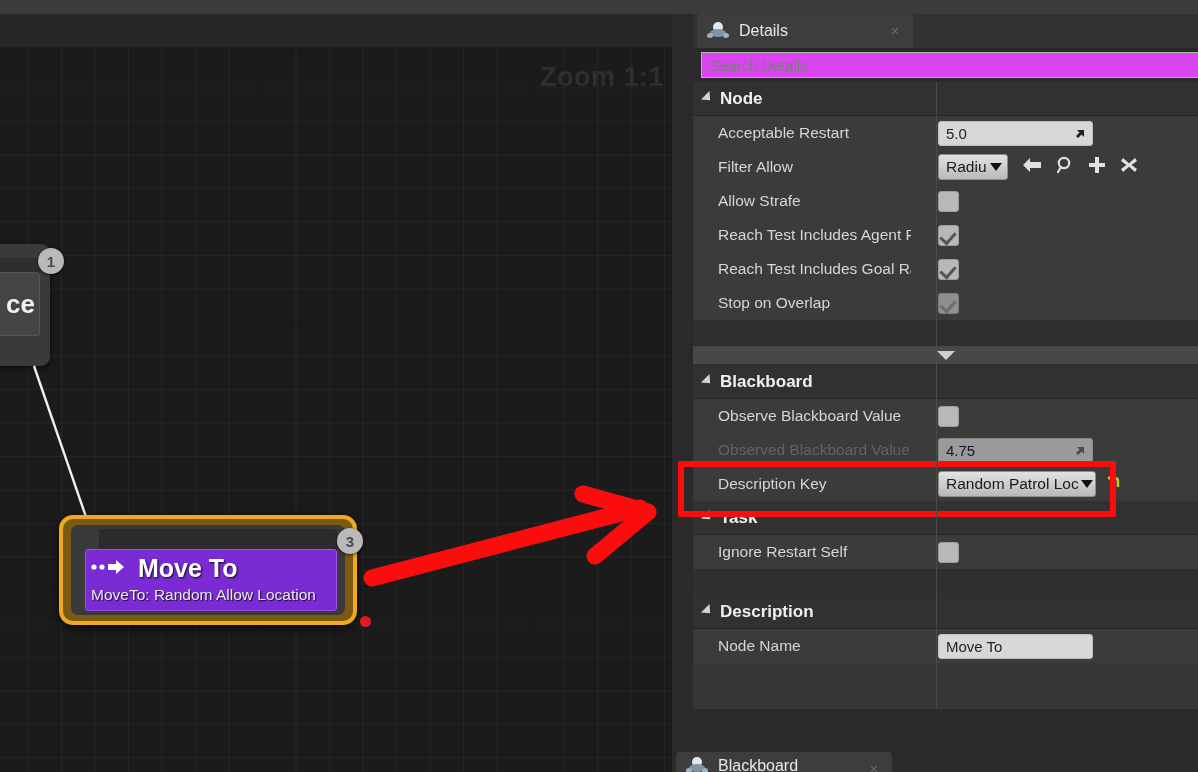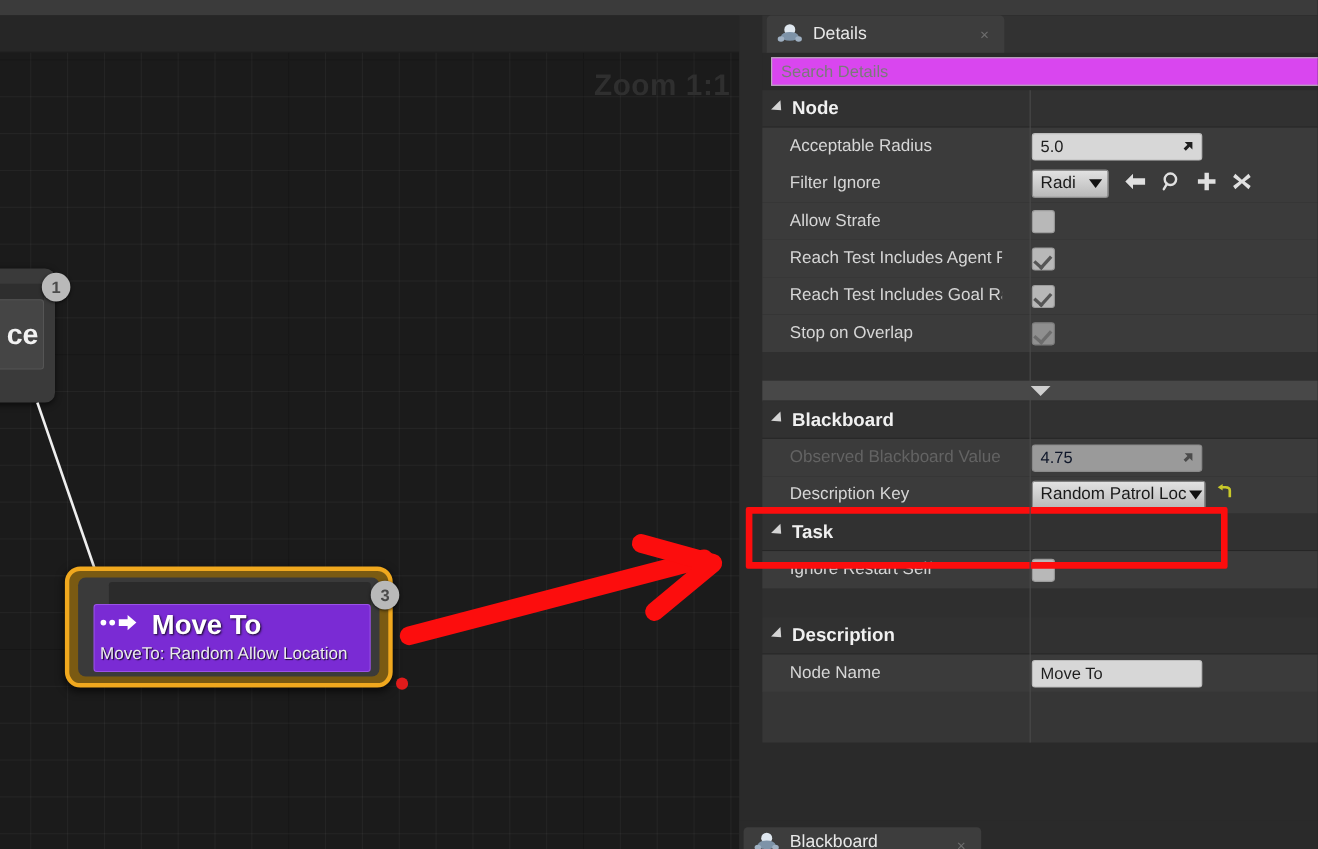--- a/index.html
+++ b/index.html
@@ -298,38 +298,38 @@
 
     <div class="proplist">
       <div class="splitter"></div>
 
       <div class="cat-row">
         <span class="cat-arrow"></span>
         <span class="cat-label">Node</span>
       </div>
 
       <div class="prop-row">
-        <span class="prop-label">Acceptable Radius</span>
+        <span class="prop-label">Acceptable Restart</span>
         <span class="prop-value">
           <span class="spin">
             <span>5.0</span>
             <span class="drag-glyph">
               <svg width="12" height="12" viewBox="0 0 12 12">
                 <path d="M11 1 L11 8 L8.5 5.5 L5 9 L3 7 L6.5 3.5 L4 1 Z" fill="#1f1f1f"></path>
               </svg>
             </span>
           </span>
         </span>
       </div>
 
       <div class="prop-row">
-        <span class="prop-label">Filter Ignore</span>
+        <span class="prop-label">Filter Allow</span>
         <span class="prop-value">
           <span class="combo" style="width:70px;">
-            <span>Radi</span>
+            <span>Radiu</span>
             <span class="caret"></span>
           </span>
           <span class="icon-btn">
             <svg width="20" height="16" viewBox="0 0 20 16">
               <path d="M8 1 L8 5 L19 5 L19 11 L8 11 L8 15 L1 8 Z" fill="#e0e0e0"></path>
             </svg>
           </span>
           <span class="icon-btn">
             <svg width="18" height="18" viewBox="0 0 18 18">
               <circle cx="8" cy="7" r="5.2" fill="none" stroke="#e0e0e0" stroke-width="2.2"></circle>
@@ -380,20 +380,26 @@
       <div class="gap-row"></div>
       <div class="advanced-bar">
         <span class="adv-caret"></span>
       </div>
 
       <div class="cat-row">
         <span class="cat-arrow"></span>
         <span class="cat-label">Blackboard</span>
       </div>
 
+      <div class="prop-row">
+        <span class="prop-label">Observe Blackboard Value</span>
+        <span class="prop-value">
+          <span class="cbox"></span>
+        </span>
+      </div>
 
       <div class="prop-row">
         <span class="prop-label dim">Observed Blackboard Value Tol</span>
         <span class="prop-value">
           <span class="spin dim">
             <span>4.75</span>
             <span class="drag-glyph">
               <svg width="12" height="12" viewBox="0 0 12 12">
                 <path d="M11 1 L11 8 L8.5 5.5 L5 9 L3 7 L6.5 3.5 L4 1 Z" fill="#4b4b4b"></path>
               </svg>

